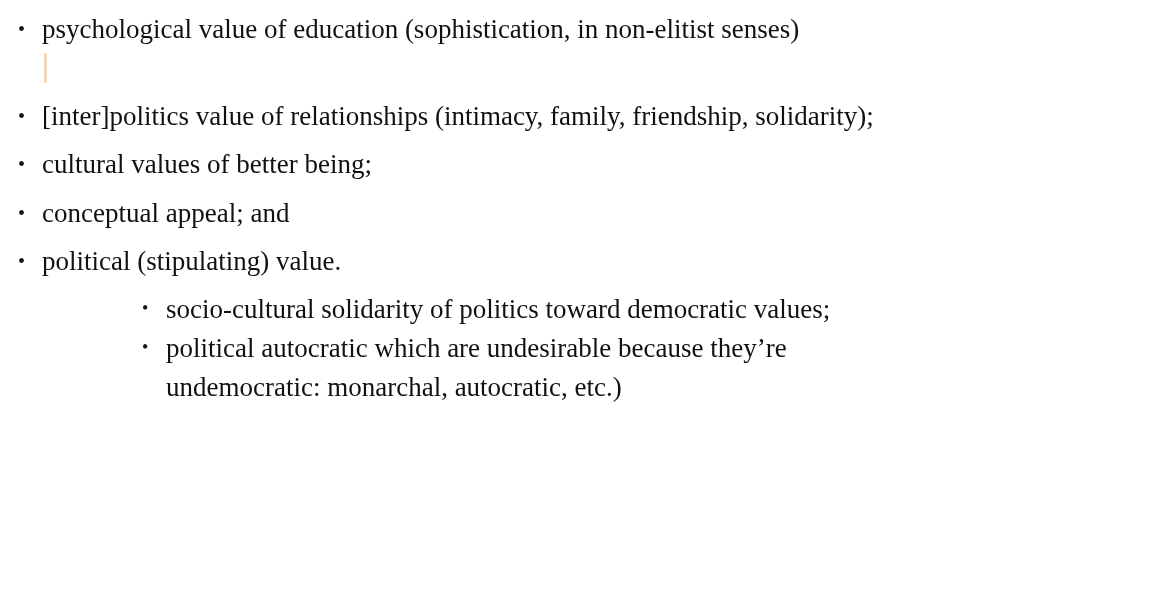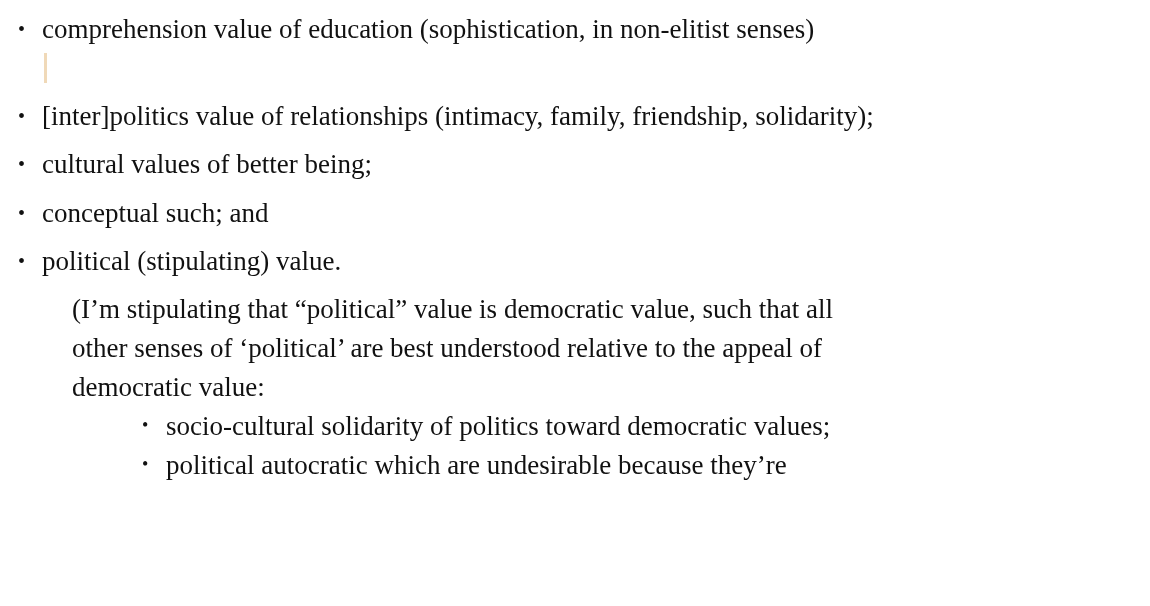--- a/index.html
+++ b/index.html
@@ -83,56 +83,52 @@
 </head>
 <body>
 
 <div class="page">
   <div class="doc">
 
     <ul class="level1">
 
       <li>
         <span class="bullet">•</span>
-        <span class="nowrap-block">comprehension value of education (sophistication, in non-elitist senses)</span><span class="caret"></span>
+        <span class="nowrap-block">psychological value of education (sophistication, in non-elitist senses)</span><span class="caret"></span>
       </li>
 
       <li>
         <span class="bullet">•</span>
         <span class="nowrap-block">[inter]politics value of relationships (intimacy, family, friendship, solidarity);</span>
       </li>
 
       <li>
         <span class="bullet">•</span>
         <span class="nowrap-block">cultural values of better being;</span>
       </li>
 
       <li>
         <span class="bullet">•</span>
-        <span class="nowrap-block">conceptual such; and</span>
+        <span class="nowrap-block">conceptual appeal; and</span>
       </li>
 
       <li>
         <span class="bullet">•</span>
         <span class="nowrap-block">political (stipulating) value.</span>
       </li>
 
     </ul>
 
-    <div class="sub-paragraph">
-      <span class="nowrap-block">(I’m stipulating that “political” value is democratic value, such that all</span>
-      <span class="nowrap-block">other senses of ‘political’ are best understood relative to the appeal of</span>
-      <span class="nowrap-block">democratic value:</span>
-    </div>
 
     <ul class="level2">
       <li>
         <span class="bullet">•</span>
         <span class="nowrap-block">socio-cultural solidarity of politics toward democratic values;</span>
       </li>
       <li>
         <span class="bullet">•</span>
         <span class="nowrap-block">political autocratic which are undesirable because they’re</span>
+        <span class="nowrap-block">undemocratic: monarchal, autocratic, etc.)</span>
       </li>
     </ul>
 
   </div>
 </div>
 
 </body></html>

